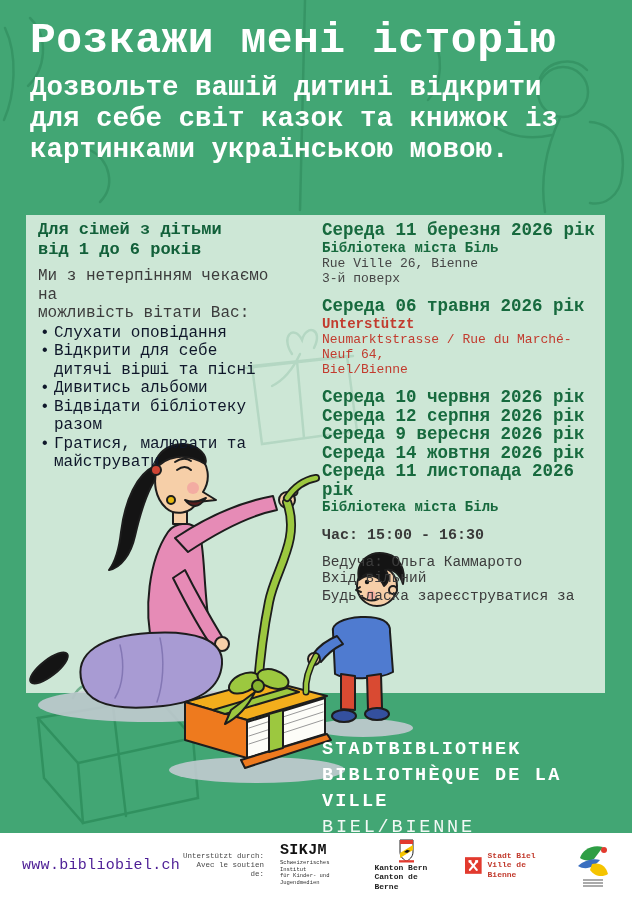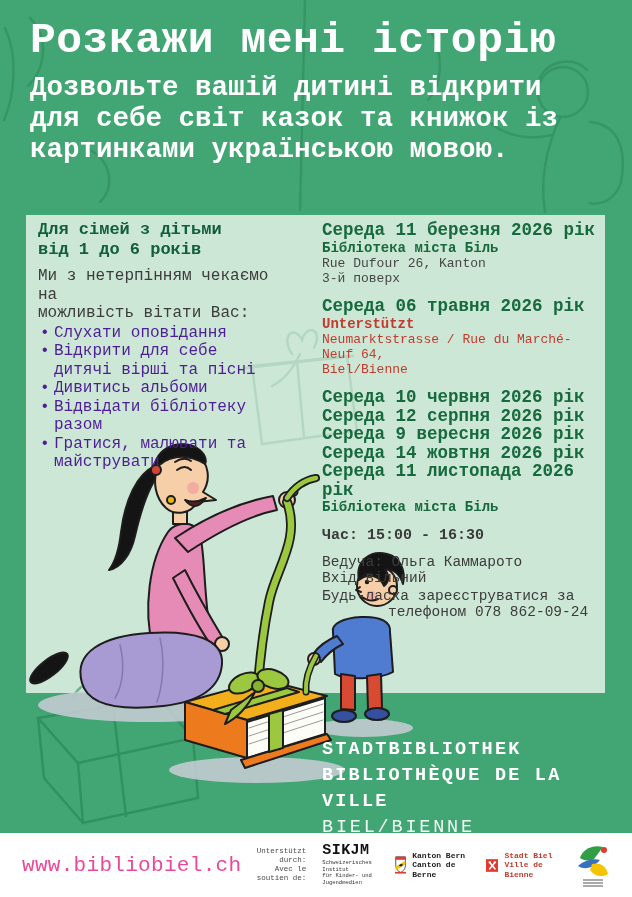--- a/index.html
+++ b/index.html
@@ -20,21 +20,21 @@
     font-size:27.5px;line-height:31px;font-weight:bold;color:#ffffff;
   }
   
   .info-panel{position:absolute;left:26px;top:215px;width:579px;height:478px;background:#cde7d6;z-index:1;}
   .panel-doodle{position:absolute;left:232px;top:296px;z-index:1;opacity:.9}
   .green-doodle{position:absolute;left:8px;top:628px;z-index:1;opacity:.5}
   
   .left-col{position:absolute;left:38px;top:220px;width:256px;z-index:3;}
   .aud-heading{font-size:17px;line-height:20px;font-weight:bold;color:#12603a;margin-bottom:7px;}
   .intro{font-size:16px;line-height:18.5px;color:#3c3c3c;}
-  .activities{list-style:none;margin:1px 0 0;padding:0;font-size:16px;line-height:18.5px;color:#4c1d95;}
+  .activities{list-style:none;margin:1px 0 0;padding:0;font-size:16px;line-height:18.5px;color:#0f172a;}
   .activities li{position:relative;padding-left:16px;}
   .activities li::before{content:"•";position:absolute;left:2px;}
   .activities .line{display:block;}
   
   .right-col{position:absolute;left:322px;top:221px;width:280px;z-index:3;}
   .blk{margin-bottom:11px;}
   .date{font-size:17.5px;line-height:19px;font-weight:bold;color:#176a3e;}
   .series .date{line-height:18.5px;}
   .venue{font-size:14px;line-height:16px;font-weight:bold;color:#176a3e;}
   .addr{font-size:13px;line-height:15px;color:#464646;}
@@ -47,27 +47,27 @@
   .illustration{position:absolute;left:25px;top:440px;z-index:2;}
   
   .library{position:absolute;left:322px;top:737px;z-index:3;color:#fff;}
   .lib-line{font-size:18.5px;line-height:26px;font-weight:bold;letter-spacing:2.2px;}
   .lib-line.light{font-weight:normal;letter-spacing:2.8px;color:rgba(255,255,255,.93);}
   
   .footer{
     position:absolute;left:0;bottom:0;width:632px;height:64px;background:#ffffff;z-index:4;
     display:flex;align-items:center;padding:0 22px;box-sizing:border-box;
   }
-  .website{font-size:21px;color:#ec4899;letter-spacing:.3px;}
+  .website{font-size:15px;color:#4c1d95;letter-spacing:.3px;}
   .support{margin-left:auto;text-align:right;font-size:7.5px;line-height:9px;color:#4a4a4a;margin-right:16px;}
   .sikjm{width:72px;}
   .sikjm-name{font-size:15px;font-weight:800;color:#111;line-height:14px;letter-spacing:.4px;}
   .sikjm-sub{font-size:5.5px;line-height:6.5px;color:#333;margin-top:2px;}
   .logo-row{display:flex;align-items:center;}
-  .kb{margin-left:18px;}
+  .kb{margin-left:18px;flex-direction:column;}
   .kb-text,.sb-text{font-size:8px;line-height:9.5px;font-weight:bold;color:#222;margin-left:6px;}
   .sb{margin-left:20px;}
   .sb-text{color:#c23b2e;}
   .bird-wrap{margin-left:18px;display:flex;flex-direction:column;align-items:center;}
   .caption-bar{width:20px;height:1.5px;background:#aaa;margin-top:1.5px;}
 </style>
 </head>
 <body>
 
 <div class="poster">
@@ -144,21 +144,21 @@
         <span class="line">Гратися, малювати та</span>
         <span class="line">майструвати</span>
       </li>
     </ul>
   </div>
 
   <div class="right-col">
     <div class="blk">
       <div class="date">Середа 11 березня 2026 рік</div>
       <div class="venue">Бібліотека міста Біль</div>
-      <div class="addr">Rue Dufour 26, Kanton</div>
+      <div class="addr">Rue Ville 26, Bienne</div>
       <div class="addr">3-й поверх</div>
     </div>
     <div class="blk">
       <div class="date">Середа 06 травня 2026 рік</div>
       <div class="venue red">Unterstützt</div>
       <div class="addr red">Neumarktstrasse / Rue du Marché-Neuf 64,</div>
       <div class="addr red">Biel/Bienne</div>
     </div>
     <div class="series">
       <div class="date">Середа 10 червня 2026 рік</div>
@@ -168,21 +168,20 @@
       <div class="date">Середа 11 листопада 2026 рік</div>
       <div class="venue">Бібліотека міста Біль</div>
     </div>
     <div class="time-line">Час: 15:00 - 16:30</div>
     <div class="host-blk">
       <div>Ведуча: Ольга Каммарото</div>
       <div>Вхід вільний</div>
     </div>
     <div class="reg">
       <div>Будь-ласка зареєструватися за</div>
-      <div class="l2">телефоном 078 862-09-24</div>
     </div>
   </div>
 
   <svg class="illustration" width="420" height="350" viewBox="0 0 420 350">
 
     <ellipse cx="125" cy="265" rx="112" ry="17" fill="#c9cdd6" opacity=".85"></ellipse>
     <ellipse cx="232" cy="330" rx="88" ry="13" fill="#c9cdd6" opacity=".85"></ellipse>
     <ellipse cx="338" cy="288" rx="50" ry="9" fill="#c9cdd6" opacity=".85"></ellipse>
     <g stroke="#1d1d1d" stroke-width="2" stroke-linejoin="round" stroke-linecap="round">
 

